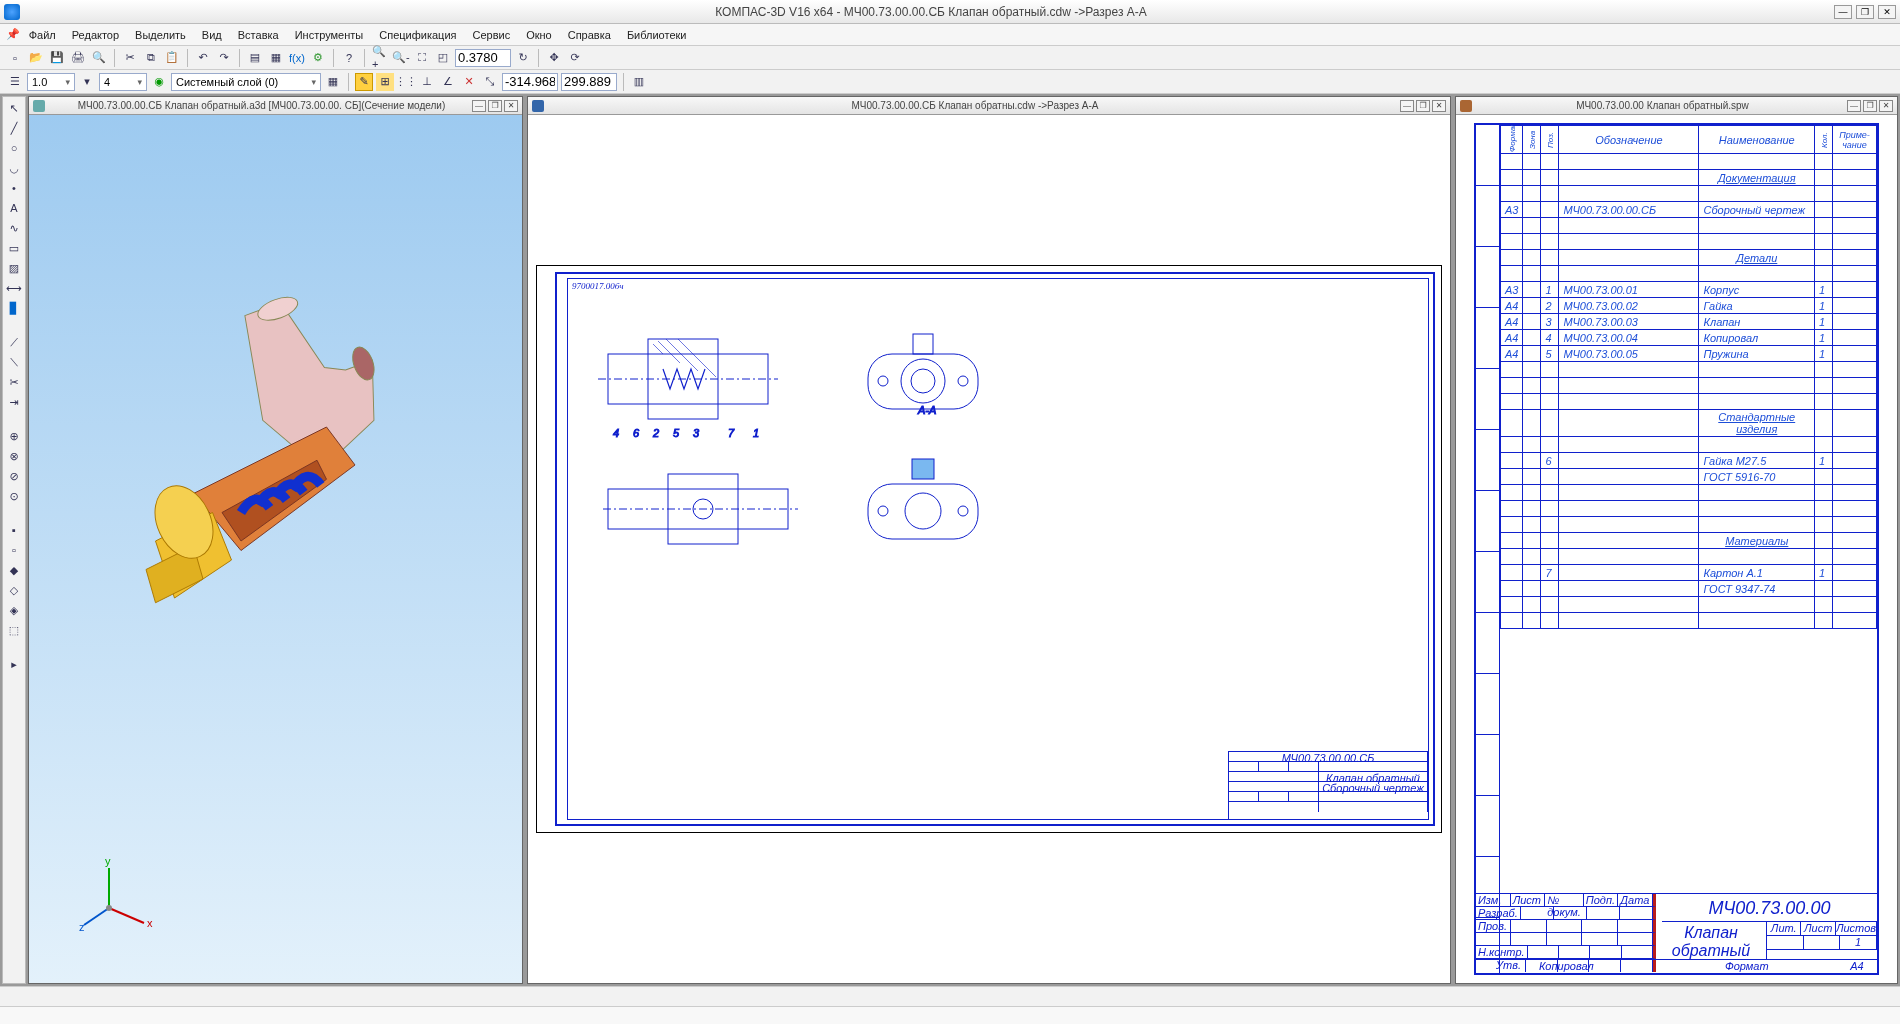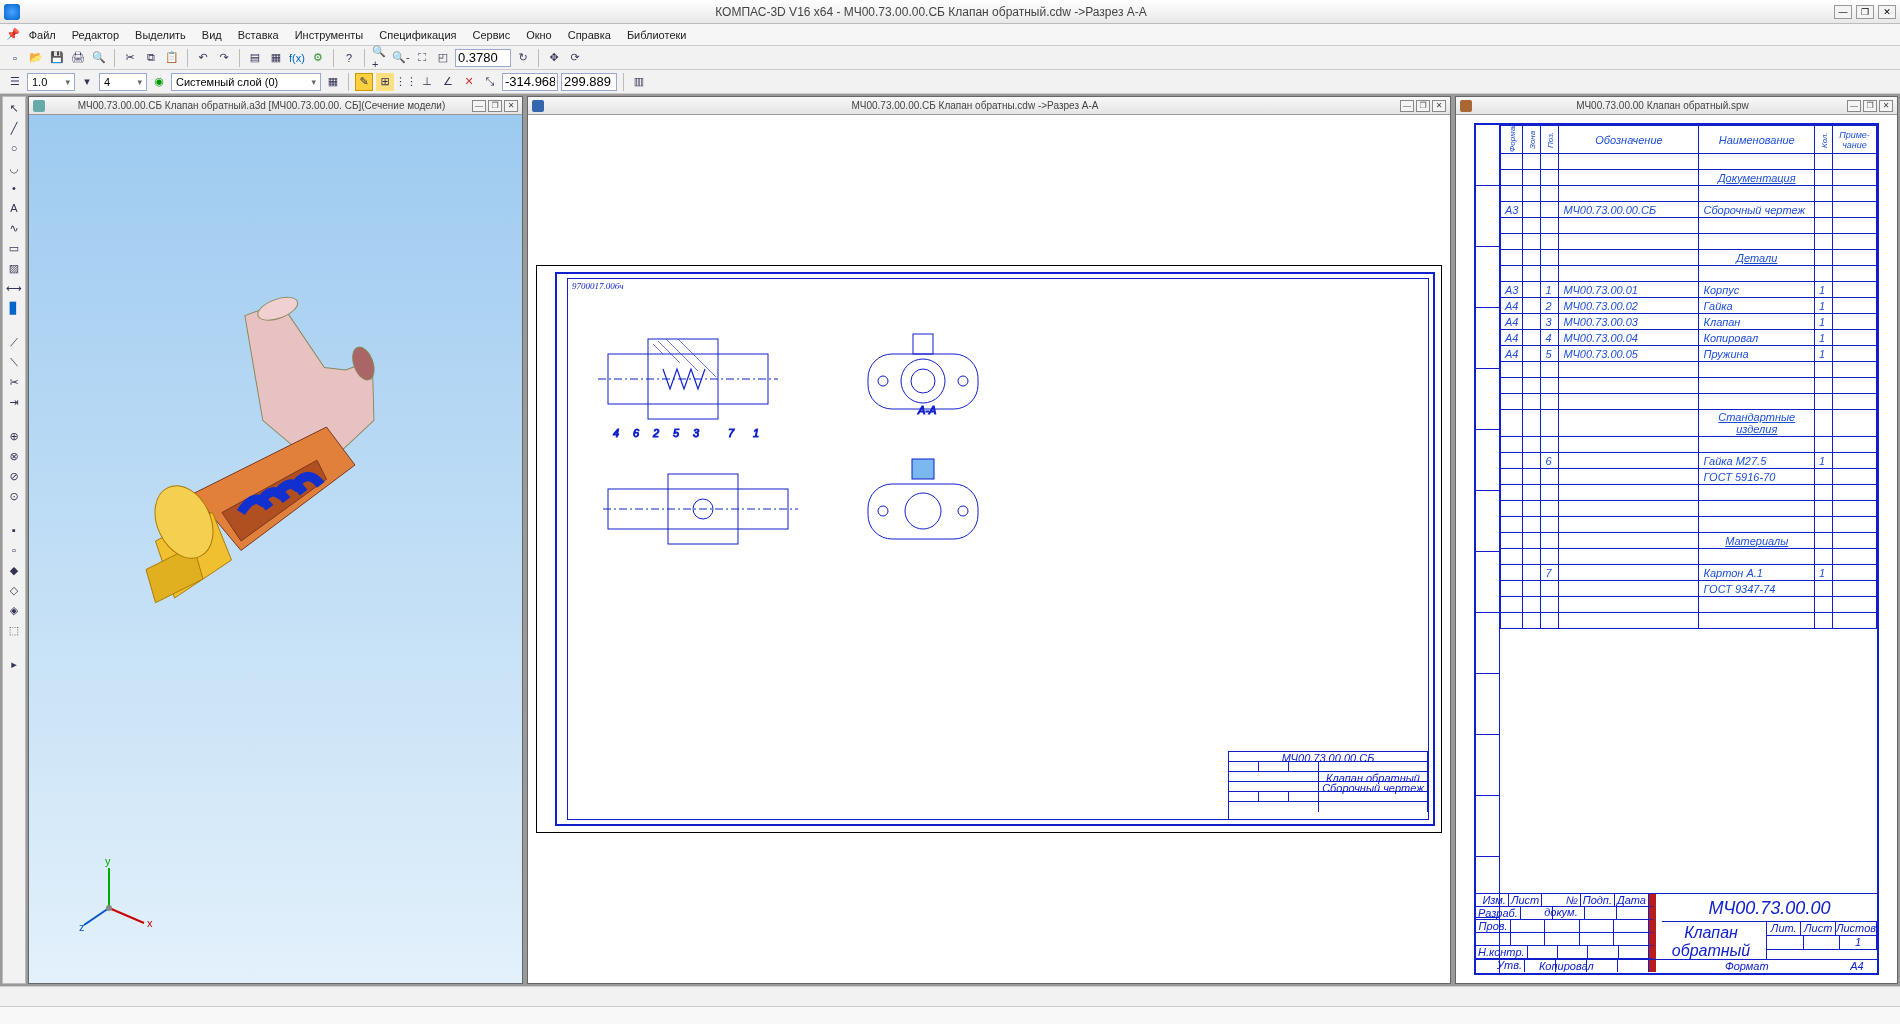--- a/index.html
+++ b/index.html
@@ -52,21 +52,21 @@
 .spec-sheet { position: absolute; left: 18px; top: 8px; right: 18px; bottom: 8px; background: #fff; border: 2px solid #1020cc; }
 .spec-sheet table { width: 100%; border-collapse: collapse; font-family: "Times New Roman", serif; font-style: italic; color: #1d4ed8; font-size: 12px; }
 .spec-sheet td, .spec-sheet th { border: 1px solid #1020cc; padding: 1px 4px; height: 16px; text-align: left; vertical-align: middle; }
 .spec-sheet th { font-weight: normal; text-align: center; font-size: 11px; height: 28px; }
 .spec-sheet .vcol { width: 14px; }
 .spec-sheet .sect td { text-align: center; text-decoration: underline; }
 .spec-foot { position: absolute; left: 0; right: 0; bottom: 0; height: 80px; border-top: 1px solid #1020cc; font-family: "Times New Roman", serif; font-style: italic; color: #1020cc; }
 .spec-foot .big { position: absolute; left: 186px; right: 0; top: 0; height: 28px; border-bottom: 1px solid #1020cc; text-align: center; font-size: 18px; line-height: 28px; }
 .spec-foot .name { position: absolute; left: 180px; right: 110px; top: 28px; bottom: 14px; text-align: center; font-size: 16px; line-height: 18px; border-right: 1px solid #1020cc; padding-top: 2px; }
 .spec-foot .grid { position: absolute; left: 0; top: 0; width: 180px; bottom: 0; }
-.spec-foot .grid .gr { height: 13px; border-bottom: 1px solid #1020cc; border-right: 7px solid #b91c1c; display: flex; font-size: 9px; text-align: right; }
+.spec-foot .grid .gr { height: 13px; border-bottom: 1px solid #1020cc; border-right: 3px solid #b91c1c; display: flex; font-size: 9px; }
 .spec-foot .grid .gr span { border-right: 1px solid #1020cc; padding: 0 2px; flex: 1; }
 .spec-foot .bot { position: absolute; left: 0; right: 0; bottom: 0; height: 14px; border-top: 1px solid #1020cc; display: flex; font-size: 9px; }
 .spec-foot .bot span { flex: 1; text-align: center; }
 .spec-foot .rt { position: absolute; right: 0; top: 28px; width: 110px; bottom: 14px; font-size: 9px; }
 .spec-foot .rt .rr { display: flex; border-bottom: 1px solid #1020cc; height: 14px; }
 .spec-foot .rt .rr span { flex: 1; text-align: center; border-right: 1px solid #1020cc; }
 
 .statusbar { height: 20px; background: #f2f2f2; border-top: 1px solid #ccc; }
 .statusbar2 { height: 18px; background: #f8f8f8; border-top: 1px solid #ccc; }
 

